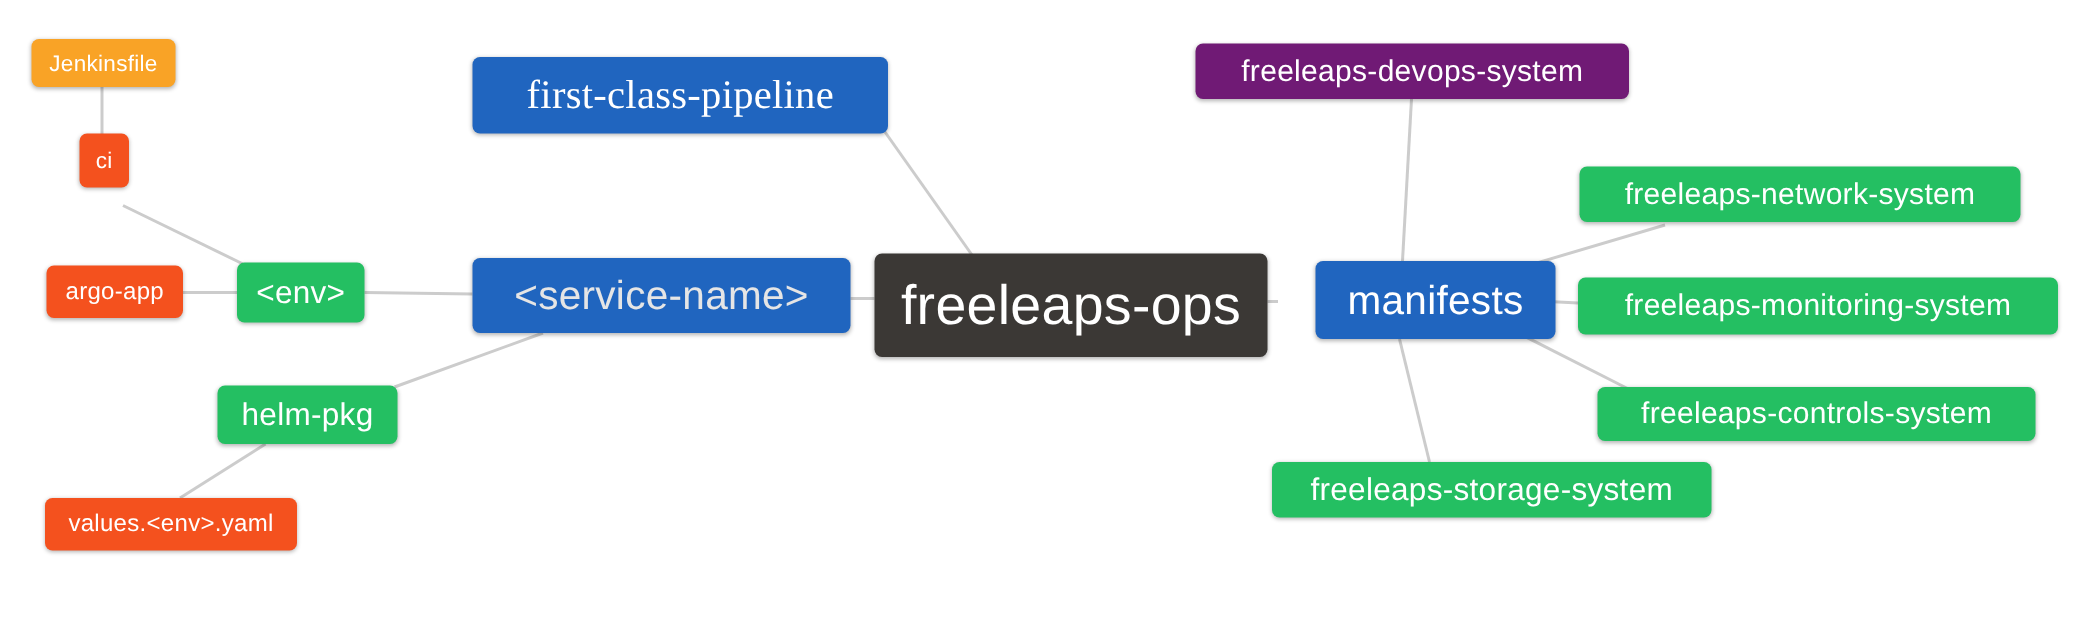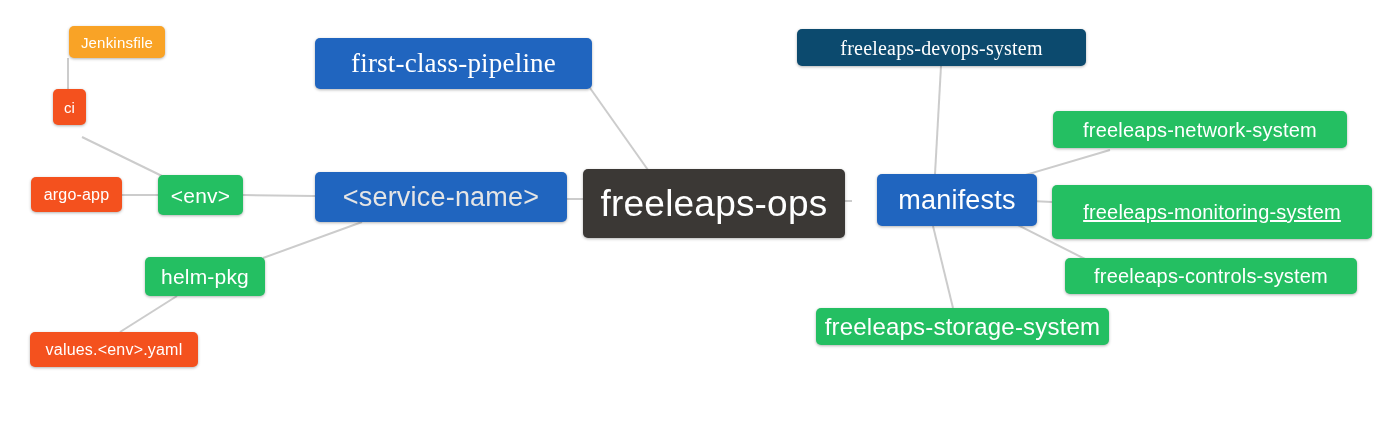--- a/index.html
+++ b/index.html
@@ -31,29 +31,29 @@
       <line x1="590" y1="88" x2="648" y2="170" stroke="#cccccc" stroke-width="2"></line>
       <line x1="567" y1="199" x2="583" y2="199" stroke="#cccccc" stroke-width="2"></line>
       <line x1="845" y1="201" x2="852" y2="201" stroke="#cccccc" stroke-width="2"></line>
       <line x1="941" y1="66" x2="935" y2="174" stroke="#cccccc" stroke-width="2"></line>
       <line x1="1012" y1="179" x2="1110" y2="150" stroke="#cccccc" stroke-width="2"></line>
       <line x1="1012" y1="200" x2="1052" y2="202" stroke="#cccccc" stroke-width="2"></line>
       <line x1="1012" y1="222" x2="1085" y2="259" stroke="#cccccc" stroke-width="2"></line>
       <line x1="933" y1="226" x2="953" y2="308" stroke="#cccccc" stroke-width="2"></line>
     </svg>
   <div id="node-layer">
-      <div class="node" style="left: 21px; top: 26px; width: 96px; height: 32px; font-size: 15px; background: rgb(249, 163, 38); color: rgb(255, 255, 255); margin-left: 48px;">Jenkinsfile</div>
+      <div class="node" style="left: 21px; top: 26px; width: 96px; height: 32px; font-size: 15px; background: rgb(249, 163, 38); color: rgb(255, 255, 255);">Jenkinsfile</div>
       <div class="node" style="left: 53px; top: 89px; width: 33px; height: 36px; font-size: 15px; background: rgb(244, 81, 30); color: rgb(255, 255, 255);">ci</div>
       <div class="node" style="left: 31px; top: 177px; width: 91px; height: 35px; font-size: 16px; background: rgb(244, 81, 30); color: rgb(255, 255, 255);">argo-app</div>
       <div class="node" style="left: 158px; top: 175px; width: 85px; height: 40px; font-size: 21px; background: rgb(36, 191, 98); color: rgb(255, 255, 255); text-align: center;">&lt;env&gt;</div>
       <div class="node" style="left: 145px; top: 257px; width: 120px; height: 39px; font-size: 21px; background: rgb(36, 191, 98); color: rgb(255, 255, 255);">helm-pkg</div>
       <div class="node" style="left: 8px; top: 332px; width: 168px; height: 35px; font-size: 16px; background: rgb(244, 81, 30); color: rgb(255, 255, 255); margin-left: 22px;">values.&lt;env&gt;.yaml</div>
       <div class="node" style="left: 315px; top: 38px; width: 277px; height: 51px; font-size: 27px; background: rgb(32, 101, 191); color: rgb(255, 255, 255); font-family: Liberation Serif, serif;">first-class-pipeline</div>
       <div class="node" style="left: 315px; top: 172px; width: 252px; height: 50px; font-size: 27px; background: rgb(32, 101, 191); color: #e5e5e5;">&lt;service-name&gt;</div>
       <div class="node" style="left: 583px; top: 169px; width: 262px; height: 69px; font-size: 37px; background: rgb(59, 56, 53); color: rgb(255, 255, 255);">freeleaps-ops</div>
       <div class="node" style="left: 852px; top: 174px; width: 160px; height: 52px; font-size: 27px; background: rgb(32, 101, 191); color: rgb(255, 255, 255); margin-left: 25px;">manifests</div>
-      <div class="node" style="left: 797px; top: 29px; width: 289px; height: 37px; font-size: 20px; background: #0c4a6e; color: rgb(255, 255, 255); font-family: Liberation Serif, serif;">freeleaps-devops-system</div>
+      <div class="node" style="left: 797px; top: 29px; width: 289px; height: 37px; font-size: 20px; background: #701a75; color: rgb(255, 255, 255);">freeleaps-devops-system</div>
       <div class="node" style="left: 1053px; top: 111px; width: 294px; height: 37px; font-size: 20px; background: rgb(36, 191, 98); color: rgb(255, 255, 255); text-align: right;">freeleaps-network-system</div>
-      <div class="node" style="left: 1052px; top: 185px; width: 320px; height: 54px; font-size: 20px; background: rgb(36, 191, 98); color: rgb(255, 255, 255); text-decoration: underline;">freeleaps-monitoring-system</div>
+      <div class="node" style="left: 1052px; top: 185px; width: 320px; height: 38px; font-size: 20px; background: rgb(36, 191, 98); color: rgb(255, 255, 255);">freeleaps-monitoring-system</div>
       <div class="node" style="left: 1065px; top: 258px; width: 292px; height: 36px; font-size: 20px; background: rgb(36, 191, 98); color: rgb(255, 255, 255);">freeleaps-controls-system</div>
-      <div class="node" style="left: 816px; top: 308px; width: 293px; height: 37px; font-size: 24px; background: rgb(36, 191, 98); color: rgb(255, 255, 255);">freeleaps-storage-system</div>
+      <div class="node" style="left: 848px; top: 308px; width: 293px; height: 37px; font-size: 21px; background: rgb(36, 191, 98); color: rgb(255, 255, 255);">freeleaps-storage-system</div>
     </div>
 </div>
 
 </body></html>

